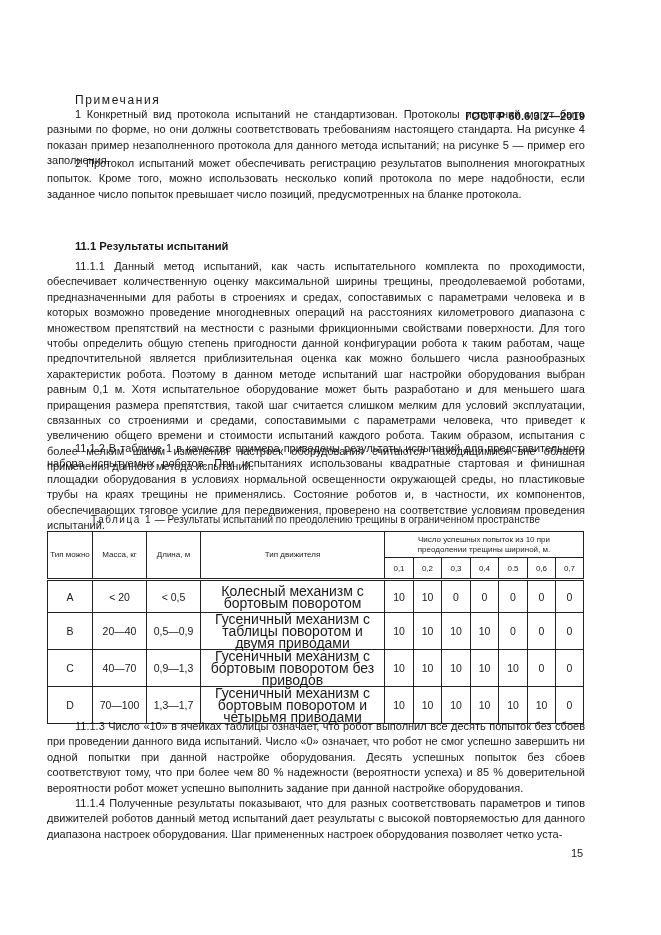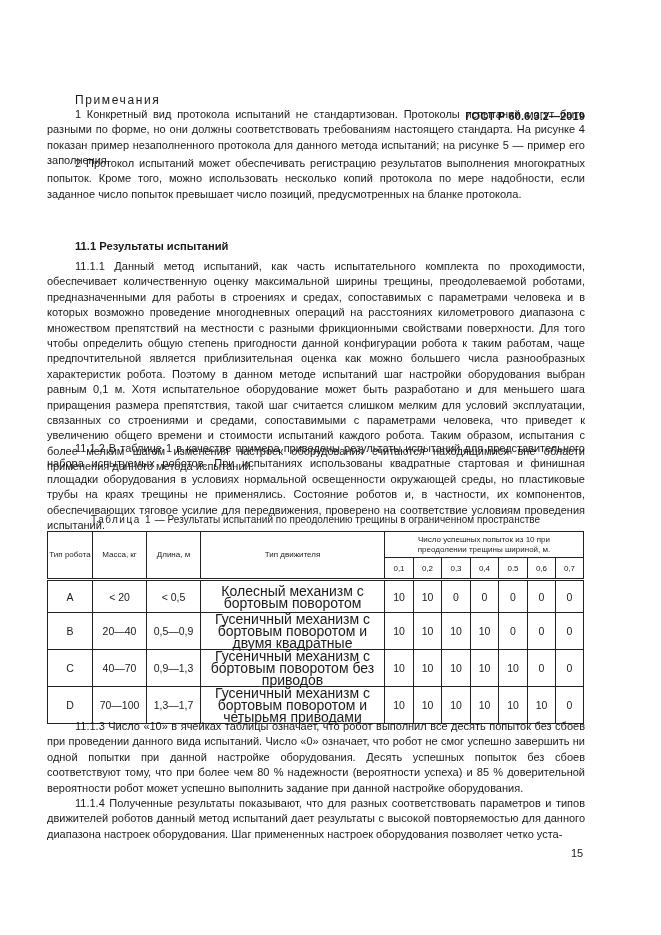--- a/index.html
+++ b/index.html
@@ -67,21 +67,21 @@
       <col style="width:29px">
         <col style="width:28px">
         <col style="width:29px">
         <col style="width:28px">
       <col style="width:29px">
         <col style="width:28px">
         <col style="width:28px">
     </colgroup>
     <tbody>
         <tr class="hdr">
-      <td rowspan="2">Тип робота</td>
+      <td rowspan="2">Тип можно</td>
       <td rowspan="2">Масса, кг</td>
       <td rowspan="2">Длина, м</td>
       <td rowspan="2">Тип движителя</td>
       <td colspan="7" style="height:25px; padding:0 18px;">Число успешных попыток из 10 при преодолении трещины шириной, м.</td>
     </tr>
     <tr class="hdr2">
       <td>0,1</td>
       <td>0,2</td>
       <td>0,3</td>
       <td>0,4</td>
@@ -99,21 +99,21 @@
       <td>0</td>
       <td>0</td>
       <td>0</td>
       <td>0</td>
       <td>0</td>
     </tr>
     <tr class="data">
       <td>B</td>
       <td>20—40</td>
       <td>0,5—0,9</td>
-      <td class="drv">Гусеничный механизм с бортовым поворотом и двумя квадратные</td>
+      <td class="drv">Гусеничный механизм с таблицы поворотом и двумя приводами</td>
       <td>10</td>
       <td>10</td>
       <td>10</td>
       <td>10</td>
       <td>0</td>
       <td>0</td>
       <td>0</td>
     </tr>
     <tr class="data">
       <td>C</td>

